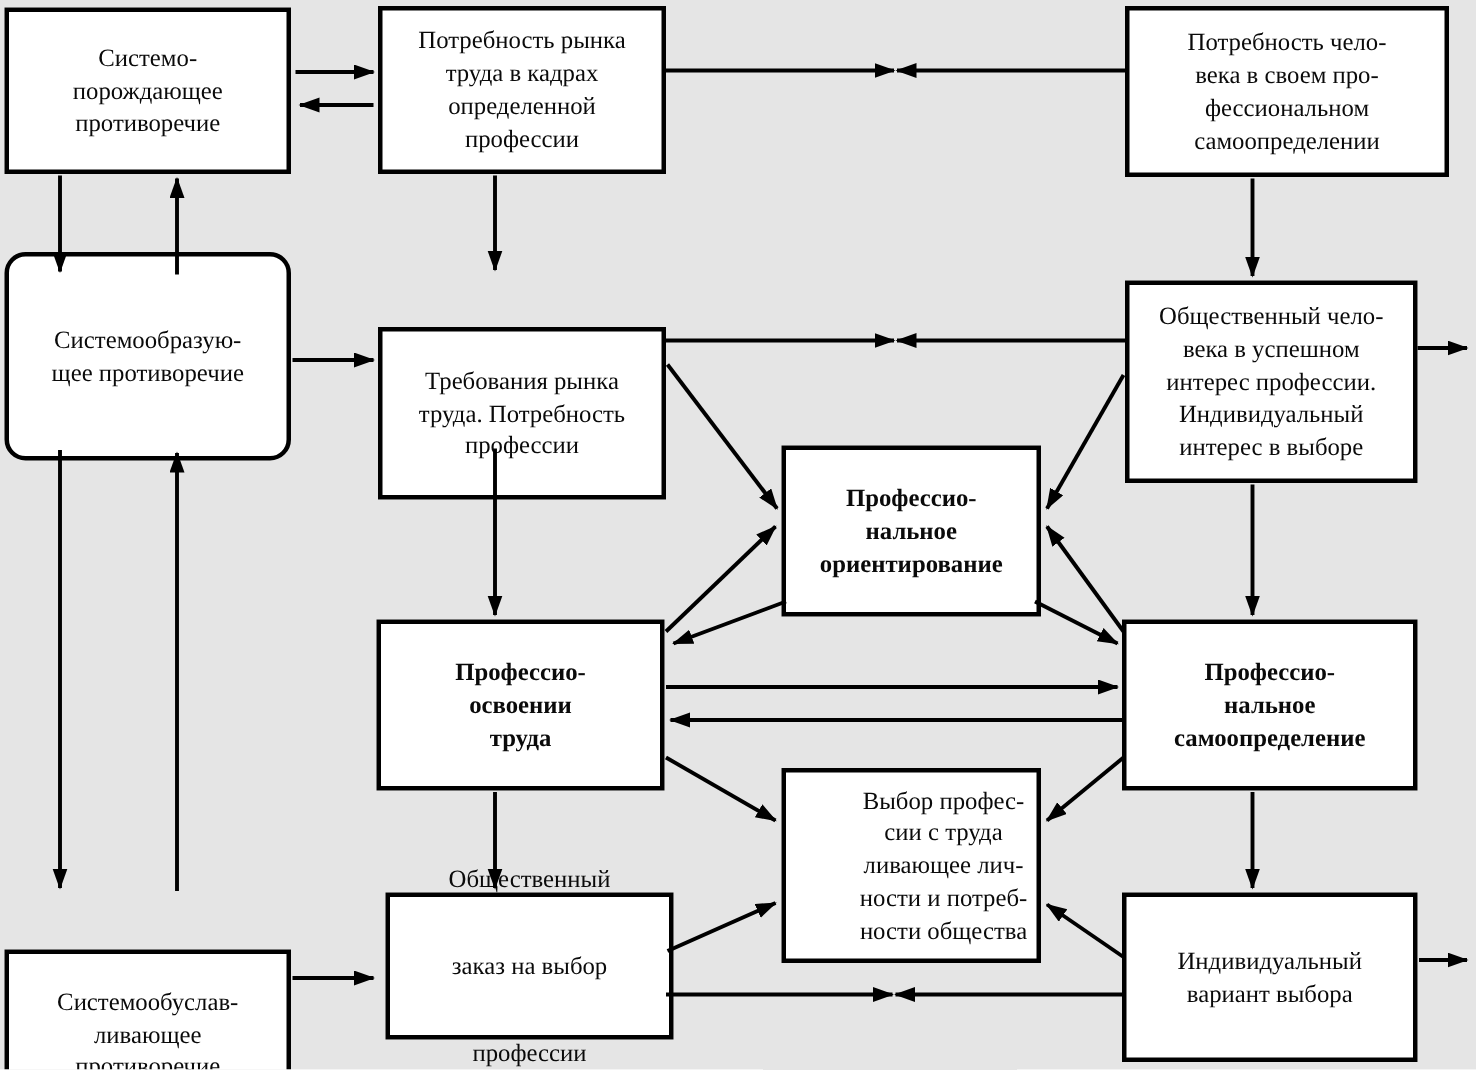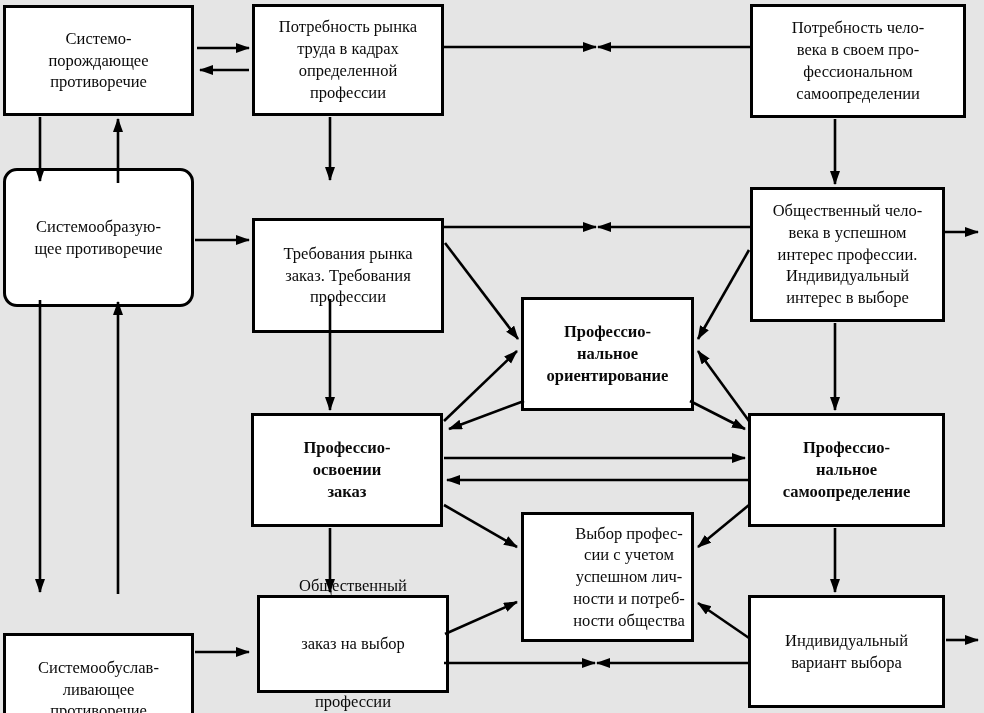--- a/index.html
+++ b/index.html
@@ -114,49 +114,49 @@
       <div class="line">века в своем про-</div>
       <div class="line">фессиональном</div>
       <div class="line">самоопределении</div>
     </div>
     <div class="node" style="left: 3px; top: 168px; width: 191px; height: 139px; border-radius: 14px;">
       <div class="line">Системообразую-</div>
       <div class="line">щее противоречие</div>
     </div>
     <div class="node" style="left: 252px; top: 183px; width: 192px; height: 115px; margin-top: 35px;">
       <div class="line">Требования рынка</div>
-      <div class="line">заказ. Требования</div>
+      <div class="line">труда. Потребность</div>
       <div class="line">профессии</div>
     </div>
     <div class="node" style="left: 750px; top: 187px; width: 195px; height: 135px;">
       <div class="line">Общественный чело-</div>
       <div class="line">века в успешном</div>
       <div class="line">интерес профессии.</div>
       <div class="line">Индивидуальный</div>
       <div class="line">интерес в выборе</div>
     </div>
     <div class="node bold" style="left: 521px; top: 297px; width: 173px; height: 114px;">
       <div class="line">Профессио-</div>
       <div class="line">нальное</div>
       <div class="line">ориентирование</div>
     </div>
     <div class="node bold" style="left: 251px; top: 413px; width: 192px; height: 114px;">
       <div class="line">Профессио-</div>
       <div class="line">освоении</div>
-      <div class="line">заказ</div>
+      <div class="line">труда</div>
     </div>
     <div class="node bold" style="left: 748px; top: 413px; width: 197px; height: 114px;">
       <div class="line">Профессио-</div>
       <div class="line">нальное</div>
       <div class="line">самоопределение</div>
     </div>
     <div class="node" style="left: 521px; top: 512px; width: 173px; height: 130px; padding-left: 47px;">
       <div class="line">Выбор профес-</div>
-      <div class="line">сии с учетом</div>
-      <div class="line">успешном лич-</div>
+      <div class="line">сии с труда</div>
+      <div class="line">ливающее лич-</div>
       <div class="line">ности и потреб-</div>
       <div class="line">ности общества</div>
     </div>
     <div class="node" style="left: 3px; top: 595px; width: 191px; height: 113px; margin-top: 38px;">
       <div class="line">Системообуслав-</div>
       <div class="line">ливающее</div>
       <div class="line">противоречие</div>
     </div>
     <div class="node" style="left: 257px; top: 595px; width: 192px; height: 98px; gap: 36px;">
       <div class="line">Общественный</div>

